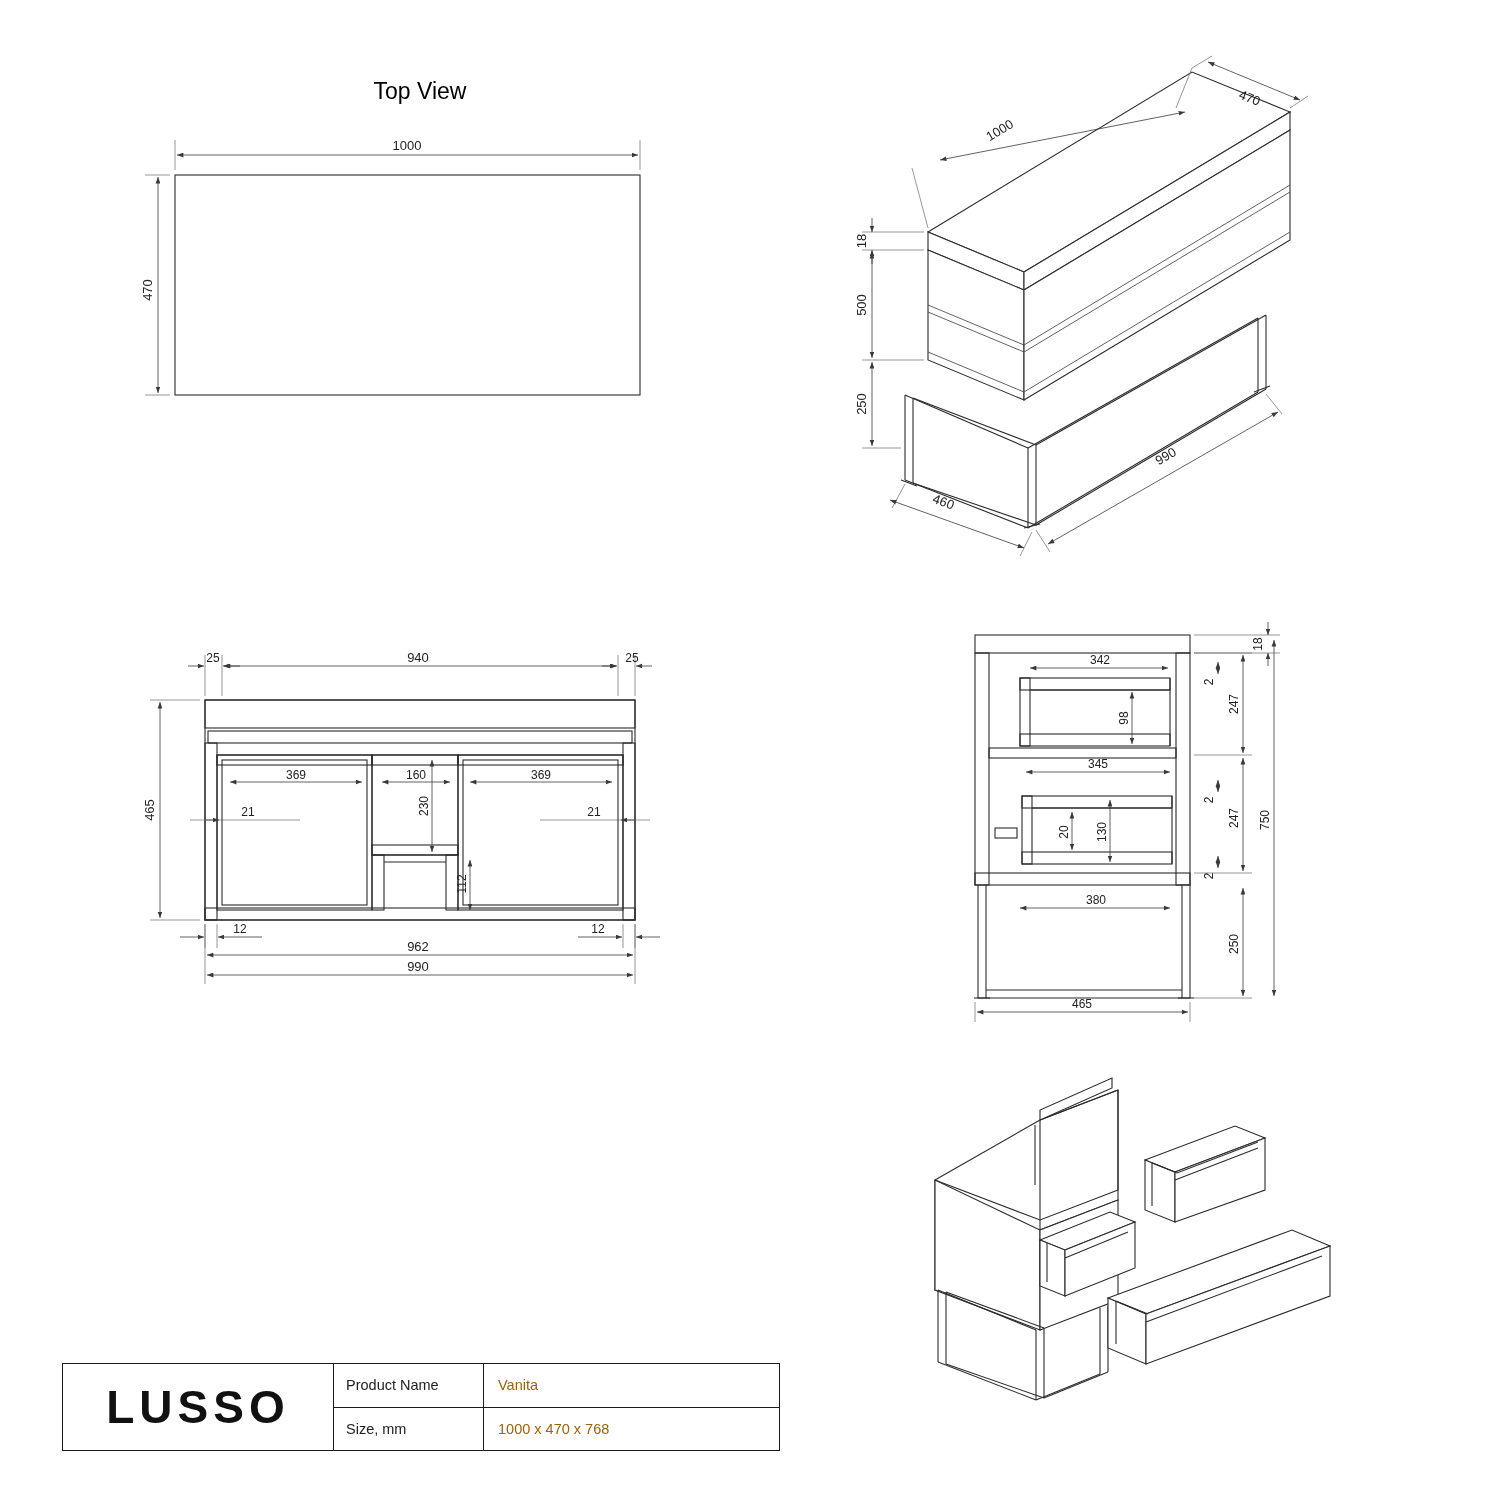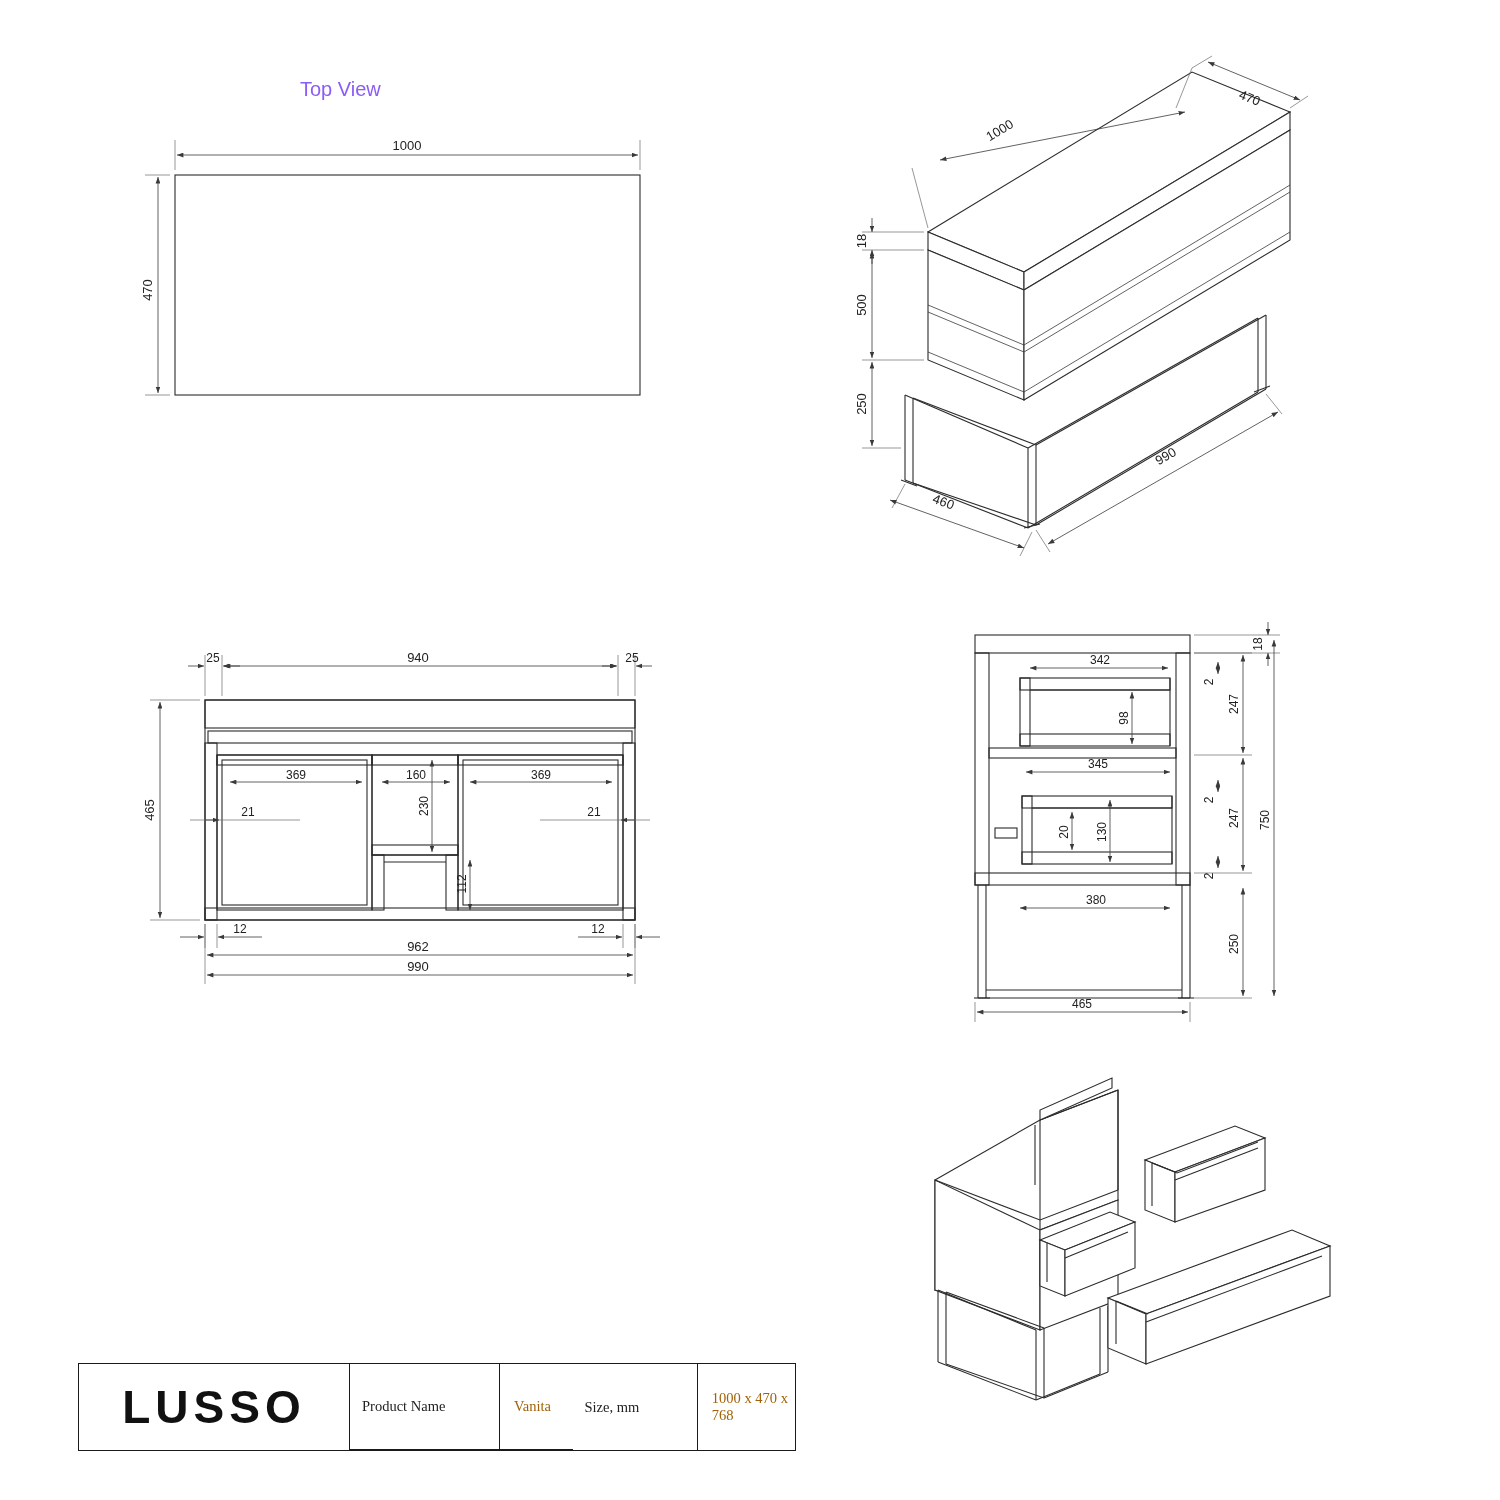--- a/index.html
+++ b/index.html
@@ -7,23 +7,24 @@
     width:1500px;height:1500px;
     background:#ffffff;
     font-family:"Liberation Sans", sans-serif;
     color:#1a1a1a;
     position:relative;
     overflow:hidden;
   }
   .sheet{position:absolute;inset:0;}
   .vtitle{
     position:absolute;
-    font-size:20px;
-    color:#8b5cf6;
+    font-size:23px;
+    color:#000000;
     white-space:nowrap;
+    text-align:center;
   }
   svg{position:absolute;left:0;top:0;}
   .ln{stroke:#2b2b2b;stroke-width:1.1;fill:none;}
   .ln-thin{stroke:#3a3a3a;stroke-width:0.8;fill:none;}
   .dim{stroke:#3a3a3a;stroke-width:0.8;fill:none;}
   .ext{stroke:#6a6a6a;stroke-width:0.7;fill:none;}
   .fillw{fill:#ffffff;}
   .dimtxt{
     font-family:"Liberation Sans", sans-serif;
     font-size:13px;
@@ -35,35 +36,34 @@
     fill:#222;
   }
   
   .titleblock{
     position:absolute;
     left:62px; top:1363px;
     width:718px; height:88px;
     border:1.4px solid #1a1a1a;
     box-sizing:border-box;
     display:flex;
-    margin-left:16px;
   }
   .tb-logo{
     width:270px;
     border-right:1.4px solid #1a1a1a;
     display:flex;align-items:center;justify-content:center;
   }
   .tb-logo span{
     font-family:"Liberation Sans", sans-serif;
     font-weight:bold;
     font-size:46px;
     letter-spacing:5px;
     color:#111;
   }
-  .tb-fields{flex:1;display:flex;flex-direction:row;font-family:Liberation Serif, serif;}
+  .tb-fields{flex:1;display:flex;flex-direction:column;}
   .tb-row{
     flex:1;
     display:flex;
     align-items:center;
   }
   .tb-row:first-child{border-bottom:1.4px solid #1a1a1a;}
   .tb-key{
     width:150px;
     padding-left:12px;
     font-size:14.5px;

